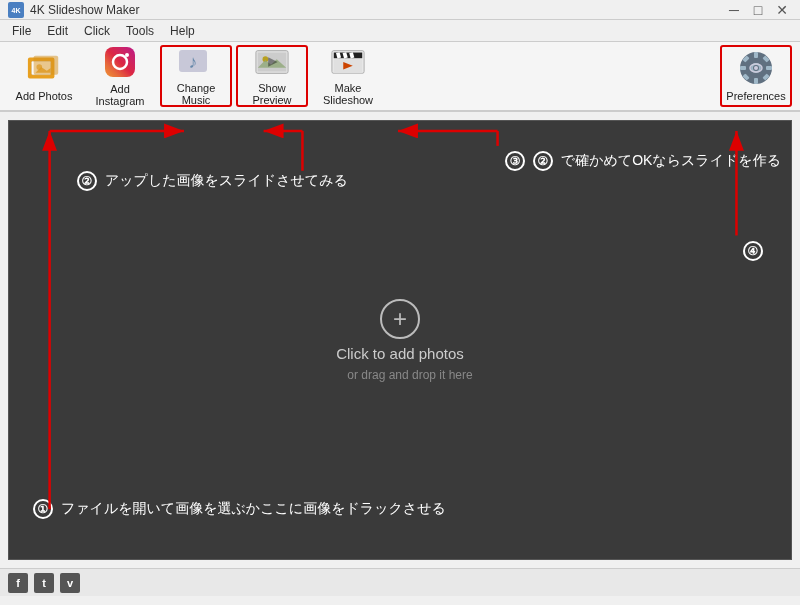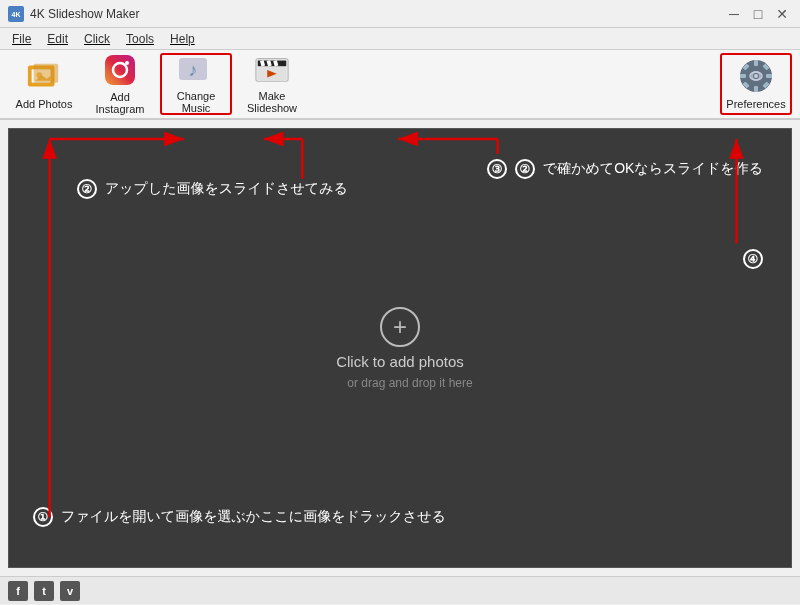--- a/index.html
+++ b/index.html
@@ -8,21 +8,21 @@
       height: 605px;
       background: #f0f0f0;
       font-family: 'Segoe UI', Arial, sans-serif;
       overflow: hidden;
       user-select: none;
     }
 
     
     .title-bar {
       background: #f0f0f0;
-      height: 28px;
+      height: 20px;
       display: flex;
       align-items: center;
       padding: 0 8px;
       border-bottom: 1px solid #ccc;
     }
     .title-bar-icon {
       width: 16px;
       height: 16px;
       margin-right: 6px;
       background: #4a7fc1;
@@ -58,21 +58,20 @@
     }
 
     
     .menu-bar {
       background: #f0f0f0;
       height: 22px;
       display: flex;
       align-items: center;
       padding: 0 4px;
       border-bottom: 1px solid #ccc;
-      text-decoration: underline;
     }
     .menu-item {
       padding: 2px 8px;
       font-size: 12px;
       color: #333;
       cursor: pointer;
       border-radius: 2px;
     }
 
     
@@ -286,20 +285,34 @@
   <button class="toolbar-btn red-outline">
     <div class="toolbar-btn-icon">
       <svg width="36" height="32" viewBox="0 0 36 32">
         <rect x="1" y="4" width="28" height="22" rx="3" fill="#c8c8d8"></rect>
         <text x="15" y="22" text-anchor="middle" font-size="18" fill="#6688aa">♪</text>
       </svg>
     </div>
     <span class="toolbar-btn-label">Change Music</span>
   </button>
 
+  <button class="toolbar-btn red-outline">
+    <div class="toolbar-btn-icon">
+      <svg width="38" height="32" viewBox="0 0 38 32">
+        <rect x="2" y="4" width="34" height="24" rx="2" fill="#e0e0e0" stroke="#aaa" stroke-width="1"></rect>
+
+        <rect x="4" y="6" width="30" height="20" fill="#ccc"></rect>
+        <circle cx="12" cy="13" r="3" fill="#b8a020"></circle>
+        <polygon points="4,22 12,14 18,19 24,13 34,22" fill="#90a878" opacity="0.8"></polygon>
+
+        <polygon points="15,11 15,21 25,16" fill="rgba(0,0,0,0.4)"></polygon>
+      </svg>
+    </div>
+    <span class="toolbar-btn-label">Show Preview</span>
+  </button>
 
   <button class="toolbar-btn">
     <div class="toolbar-btn-icon">
       <svg width="38" height="32" viewBox="0 0 38 32">
         <rect x="2" y="4" width="34" height="24" rx="2" fill="#e8e8e8" stroke="#aaa" stroke-width="1"></rect>
 
         <rect x="4" y="6" width="30" height="6" fill="#222"></rect>
         <rect x="7" y="6" width="4" height="6" fill="white" transform="rotate(-15,9,9)"></rect>
         <rect x="14" y="6" width="4" height="6" fill="white" transform="rotate(-15,16,9)"></rect>
         <rect x="21" y="6" width="4" height="6" fill="white" transform="rotate(-15,23,9)"></rect>
@@ -344,21 +357,21 @@
   <div class="annotation" style="bottom: 40px; left: 24px;">
     <span class="annotation-number">①</span>
     <span>ファイルを開いて画像を選ぶかここに画像をドラックさせる</span>
   </div>
 
   <div class="annotation" style="top: 50px; left: 24px; padding-left: 44px;">
     <span class="annotation-number">②</span>
     <span>アップした画像をスライドさせてみる</span>
   </div>
 
-  <div class="annotation" style="top: 30px; right: 28px; text-align: right; margin-left: 20px;">
+  <div class="annotation" style="top: 30px; right: 10px; text-align: right; margin-left: 20px;">
     <span class="annotation-number">③</span>
     <span class="annotation-number">②</span>
     <span>で確かめてOKならスライドを作る</span>
   </div>
 
   <div class="annotation" style="top: 120px; right: 24px; text-align: right;">
     <span class="annotation-number">④</span>
     <span></span>
   </div>
 

